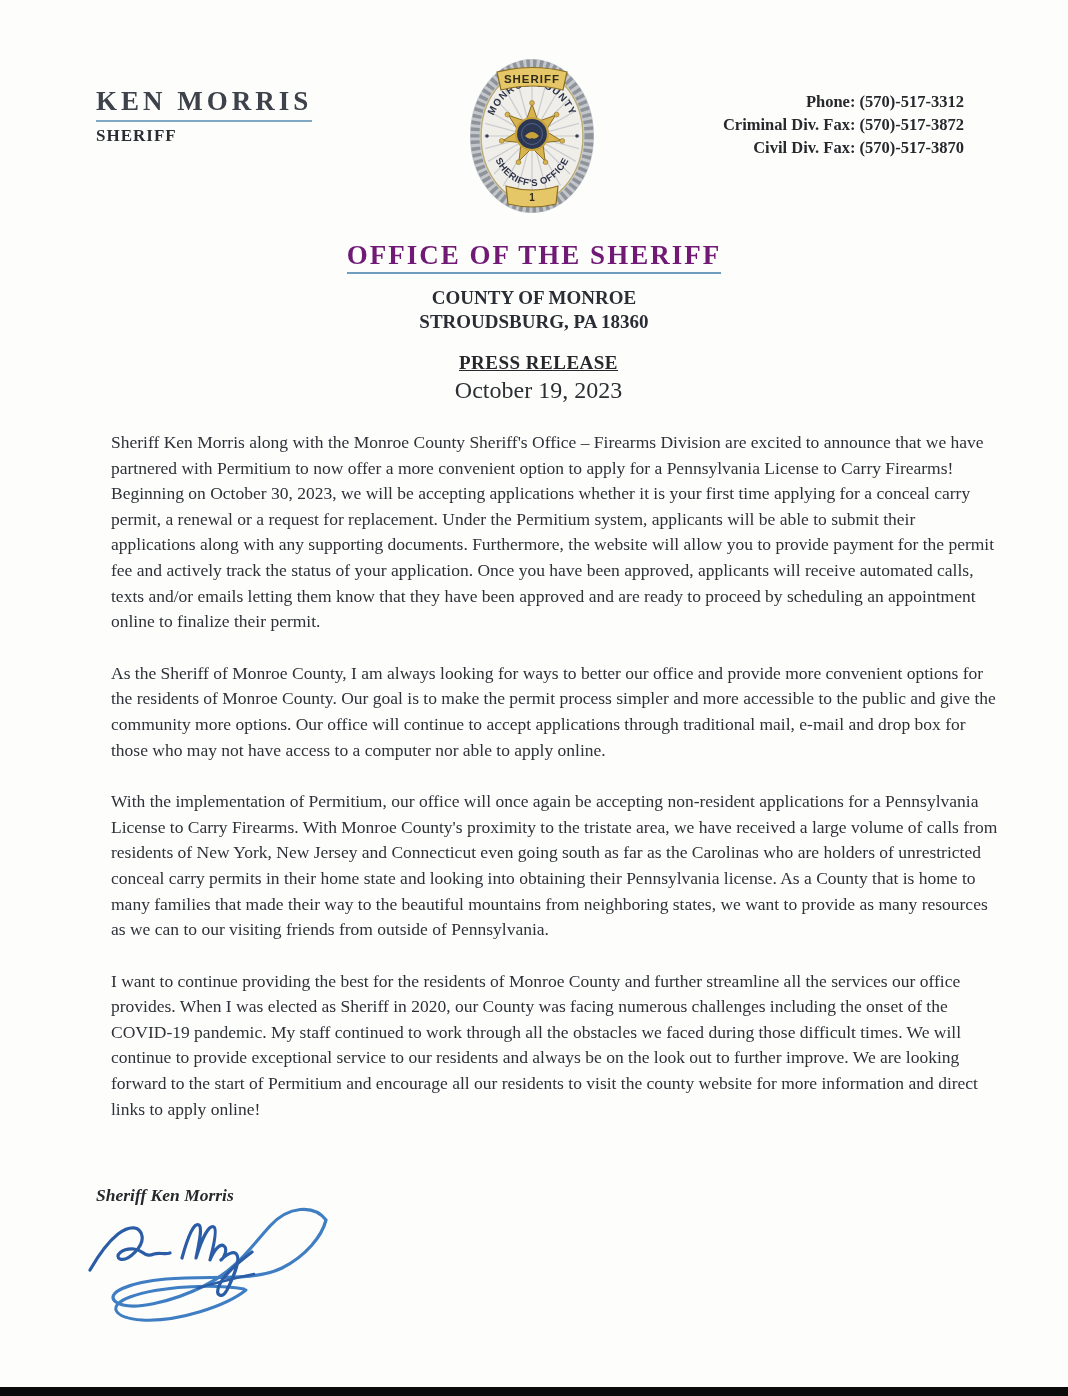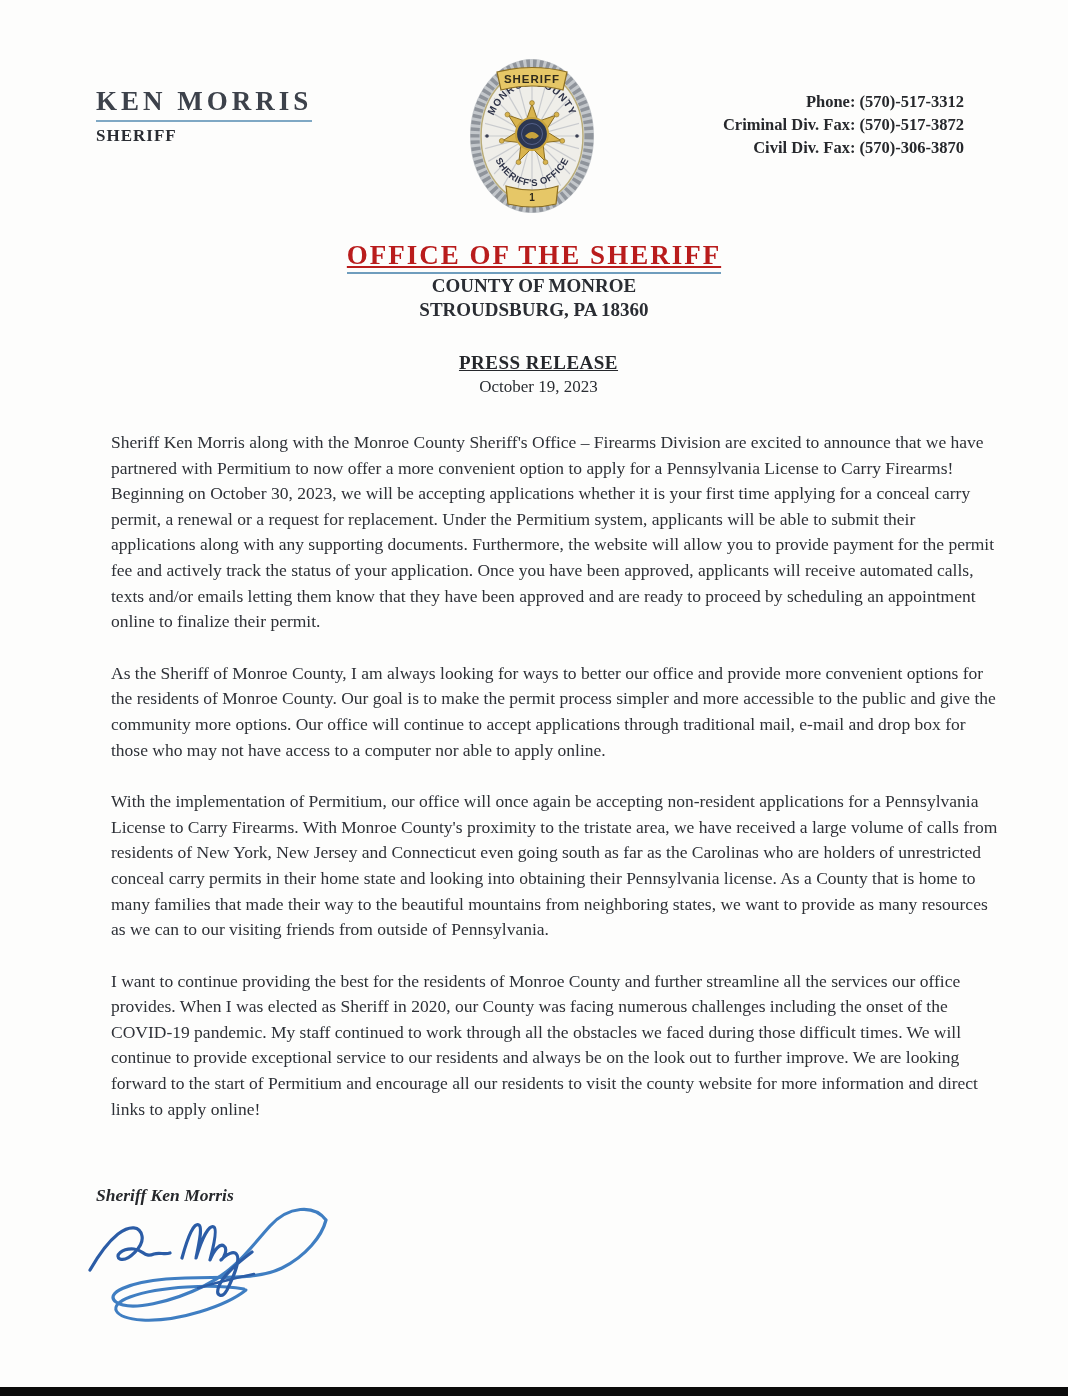--- a/index.html
+++ b/index.html
@@ -60,51 +60,50 @@
     position: absolute;
     top: 240px;
     left: 0;
     width: 100%;
     text-align: center;
   }
   .lh-office {
     font-size: 27px;
     font-weight: bold;
     letter-spacing: 2px;
-    color: #b91c1c;
+    color: #701a75;
     display: inline-block;
     border-bottom: 2px solid #6f9dbd;
     padding-bottom: 1px;
-    text-decoration: underline;
   }
   .lh-county, .lh-city {
     font-size: 19px;
     font-weight: bold;
     color: #2a2d33;
     line-height: 24px;
   }
-  .lh-county { margin-top: 0; }
+  .lh-county { margin-top: 12px; }
 
   .release-block {
     position: absolute;
     top: 352px;
     left: 0;
     width: 100%;
     text-align: center;
     padding-left: 9px;
   }
   .pr-heading {
     font-size: 19px;
     font-weight: bold;
     color: #26282c;
     text-decoration: underline;
     letter-spacing: .5px;
   }
   .pr-date {
-    font-size: 17px;
+    font-size: 24px;
     color: #2b2e33;
     margin-top: 3px;
   }
 
   
   .body-text {
     position: absolute;
     top: 430px;
     left: 111px;
     width: 890px;
@@ -209,21 +208,21 @@
       <text class="badge-banner-text" x="64" y="27" font-size="11.5" text-anchor="middle" letter-spacing="1">SHERIFF</text>
 
       <path d="M38 130 Q64 138 90 130 L88 148 Q64 154 40 148 Z" fill="#e6c767" stroke="#8a6d22" stroke-width="1.2"></path>
       <text class="badge-banner-text" x="64" y="145" font-size="10" text-anchor="middle">1</text>
     </svg>
   </div>
 
   <div class="hdr-contact">
     <div>Phone: (570)-517-3312</div>
     <div>Criminal Div. Fax: (570)-517-3872</div>
-    <div>Civil Div. Fax: (570)-306-3870</div>
+    <div>Civil Div. Fax: (570)-517-3870</div>
   </div>
 
   <div class="letterhead">
     <div><span class="lh-office">OFFICE OF THE SHERIFF</span></div>
     <div class="lh-county">COUNTY OF MONROE</div>
     <div class="lh-city">STROUDSBURG, PA 18360</div>
   </div>
 
   <div class="release-block">
     <div class="pr-heading">PRESS RELEASE</div>

